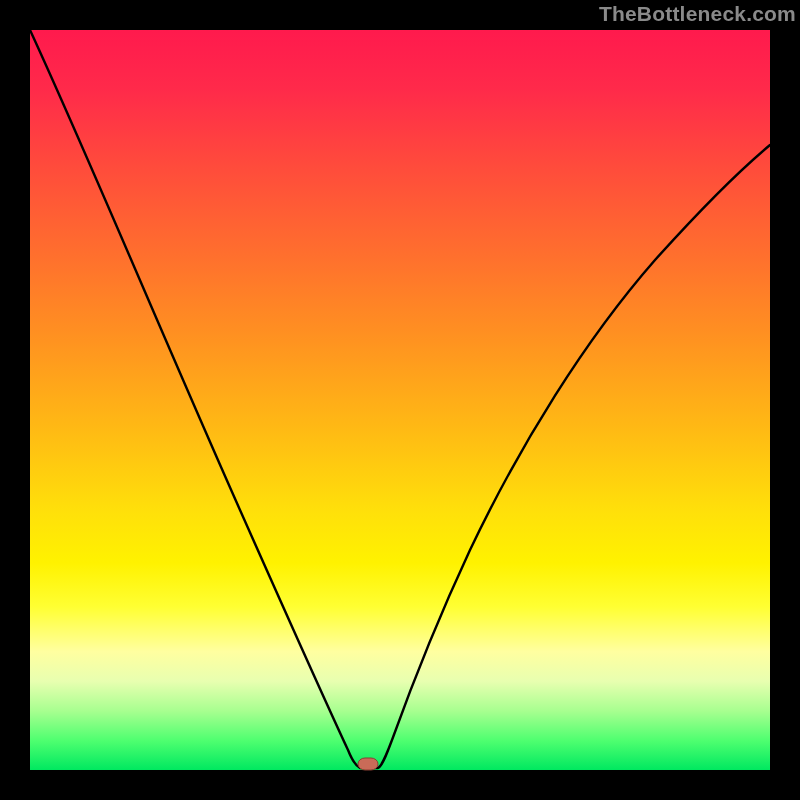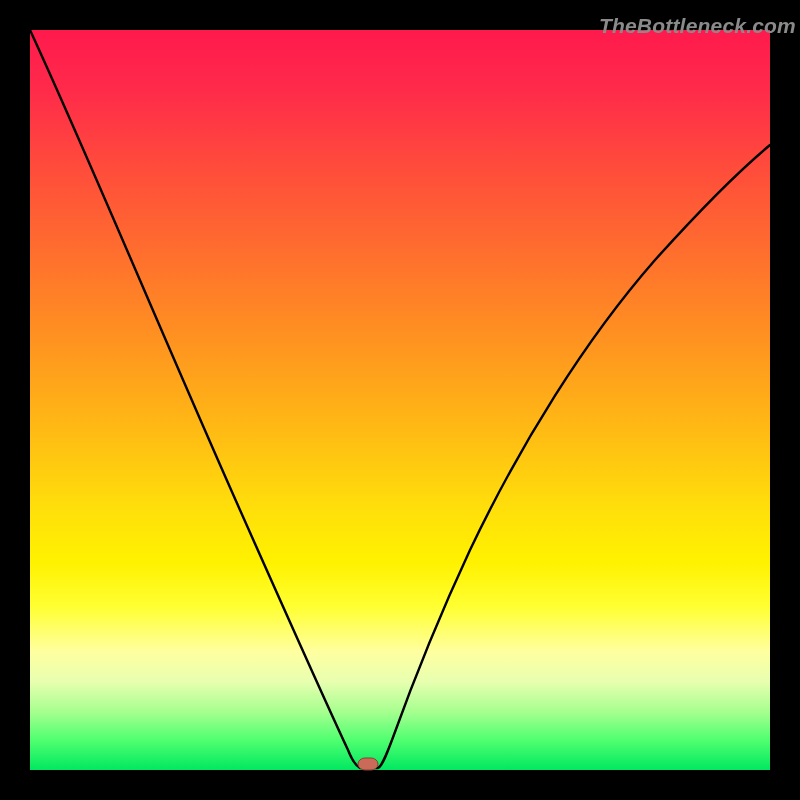--- a/index.html
+++ b/index.html
@@ -58,27 +58,26 @@
     stroke-linejoin: round;
   }
   .marker {
     fill: #c96b58;
     stroke: #8a3f33;
     stroke-width: 1;
   }
   .watermark {
     position: absolute;
     right: 4px;
-    top: 14px;
+    top: 2px;
     color: #8a8a8a;
     font-size: 21px;
     font-weight: 600;
     letter-spacing: 0.2px;
     user-select: none;
-    font-style: italic;
   }
 </style>
 </head>
 <body>
 
 <div class="frame">
 
   <div class="plot-area">
 
     <svg class="plot-svg" viewBox="0 0 740 740">

